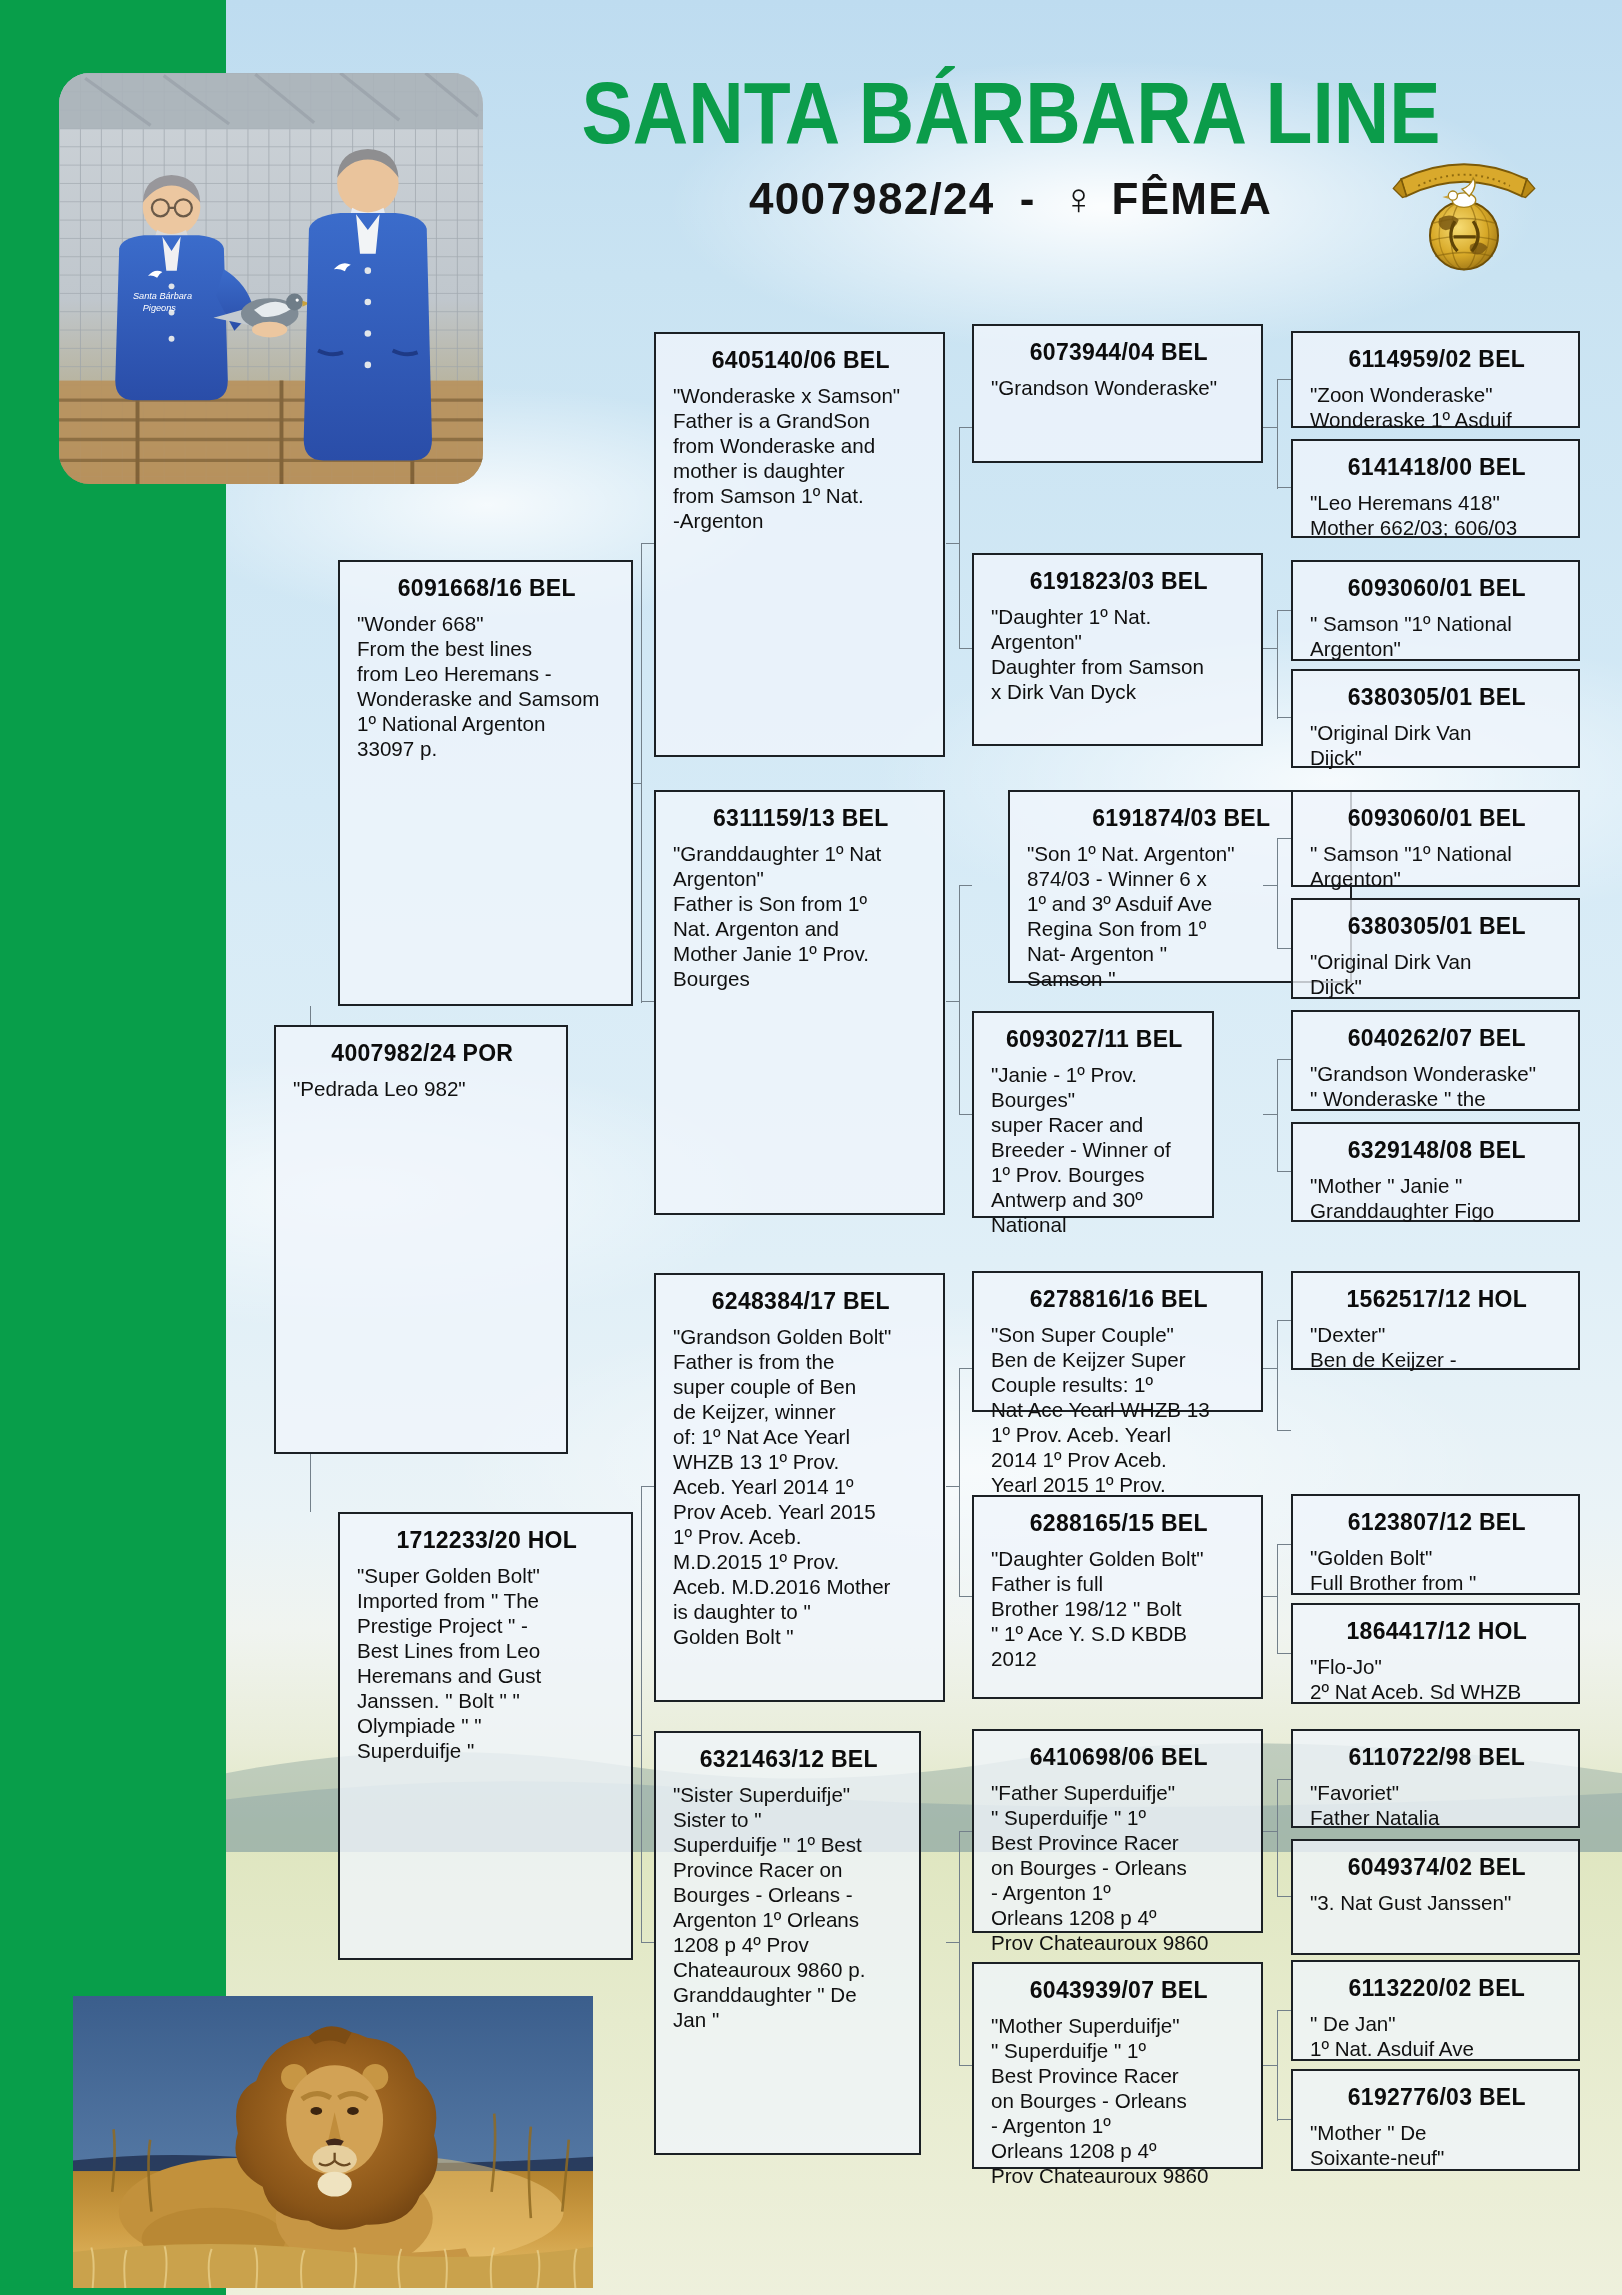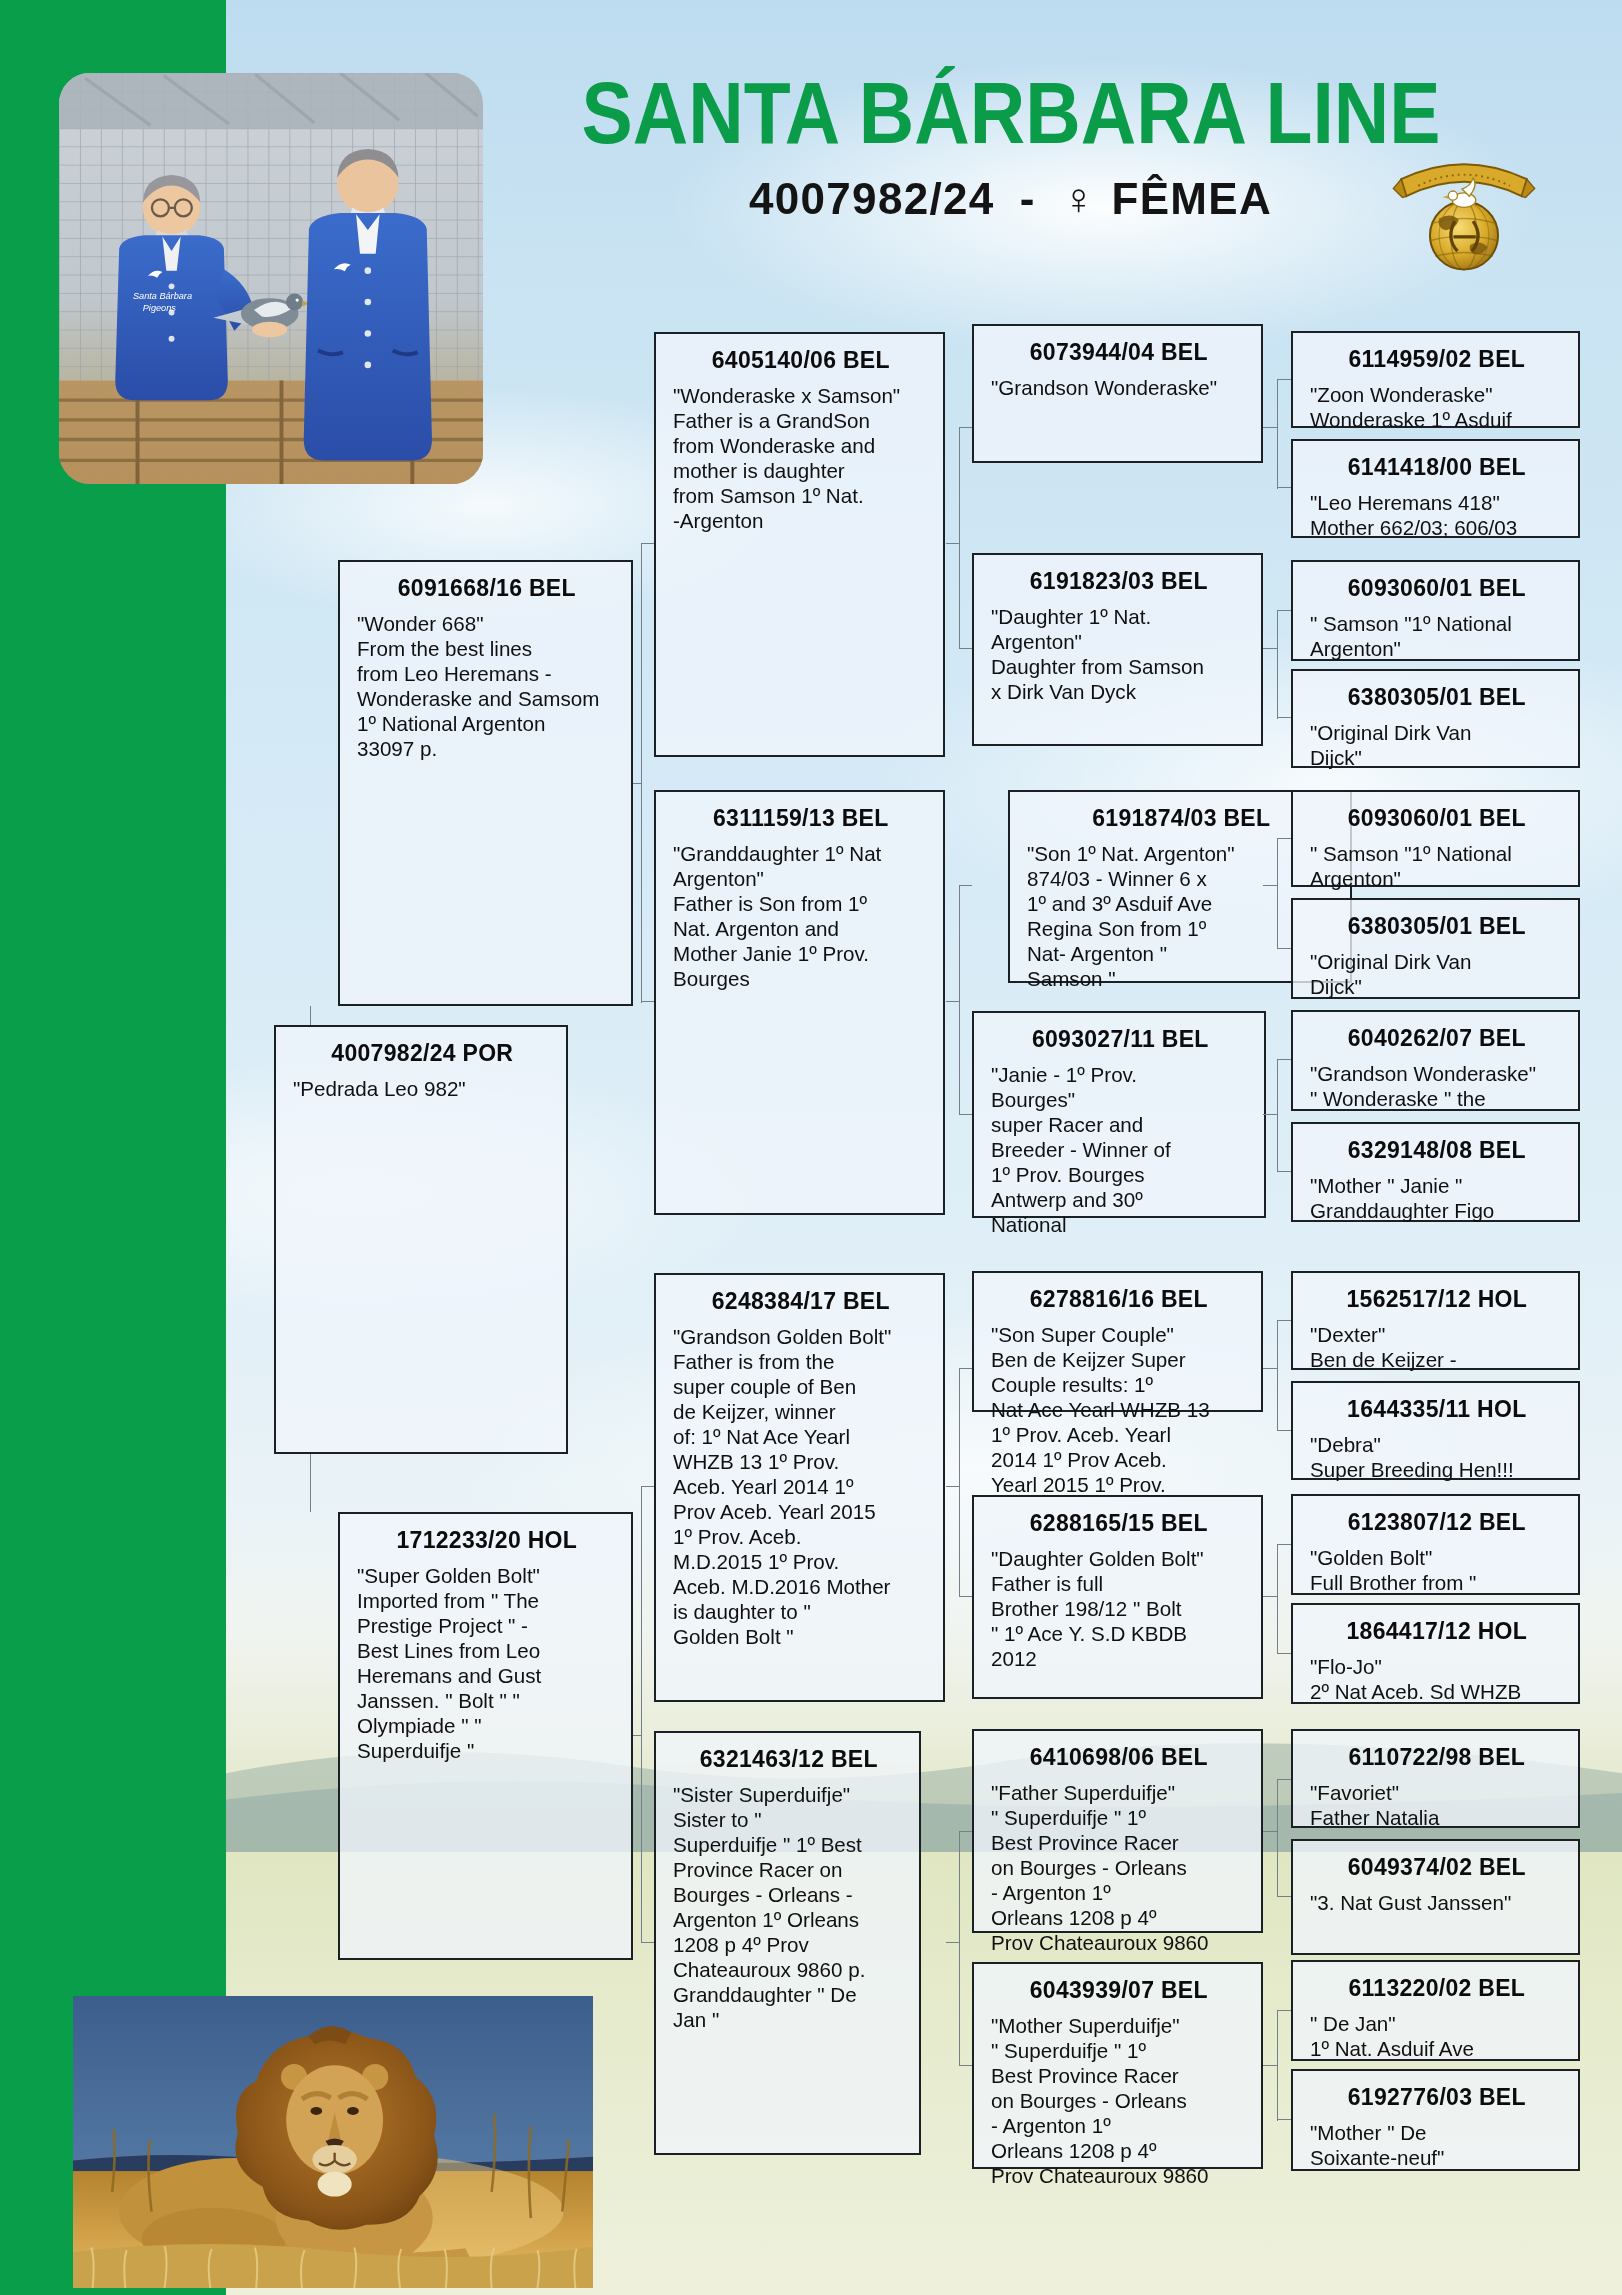--- a/index.html
+++ b/index.html
@@ -302,21 +302,21 @@
   </div>
   <div class="pbox" style="left:1008px;top:790px;width:344px;height:193px">
     <div class="ring">6191874/03 BEL</div>
     <div class="note">"Son 1º Nat. Argenton"
 874/03 - Winner 6 x
 1º and 3º Asduif Ave
 Regina Son from 1º
 Nat- Argenton "
 Samson "</div>
   </div>
-  <div class="pbox" style="left:972px;top:1011px;width:294px;height:207px">
+  <div class="pbox" style="left:972px;top:1011px;width:242px;height:207px">
     <div class="ring">6093027/11 BEL</div>
     <div class="note">"Janie - 1º Prov.
 Bourges"
 super Racer and
 Breeder - Winner of
 1º Prov. Bourges
 Antwerp and 30º
 National</div>
   </div>
   <div class="pbox" style="left:972px;top:1271px;width:291px;height:141px">
@@ -395,25 +395,20 @@
   </div>
   <div class="pbox" style="left:1291px;top:1122px;width:289px;height:100px">
     <div class="ring">6329148/08 BEL</div>
     <div class="note">"Mother " Janie "
 Granddaughter  Figo</div>
   </div>
   <div class="pbox" style="left:1291px;top:1271px;width:289px;height:99px">
     <div class="ring">1562517/12 HOL</div>
     <div class="note">"Dexter"
 Ben de Keijzer -</div>
-  </div>
-  <div class="pbox" style="left:1291px;top:1381px;width:289px;height:99px">
-    <div class="ring">1644335/11 HOL</div>
-    <div class="note">"Debra"
-Super Breeding Hen!!!</div>
   </div>
   <div class="pbox" style="left:1291px;top:1494px;width:289px;height:101px">
     <div class="ring">6123807/12 BEL</div>
     <div class="note">"Golden Bolt"
 Full Brother from "</div>
   </div>
   <div class="pbox" style="left:1291px;top:1603px;width:289px;height:101px">
     <div class="ring">1864417/12 HOL</div>
     <div class="note">"Flo-Jo"
 2º Nat Aceb. Sd WHZB</div>

